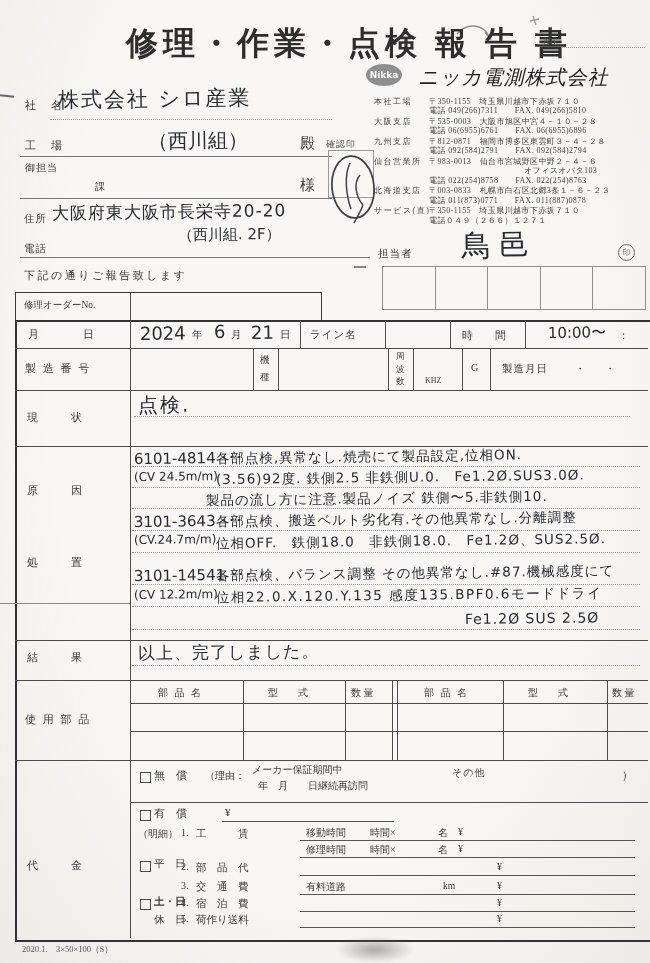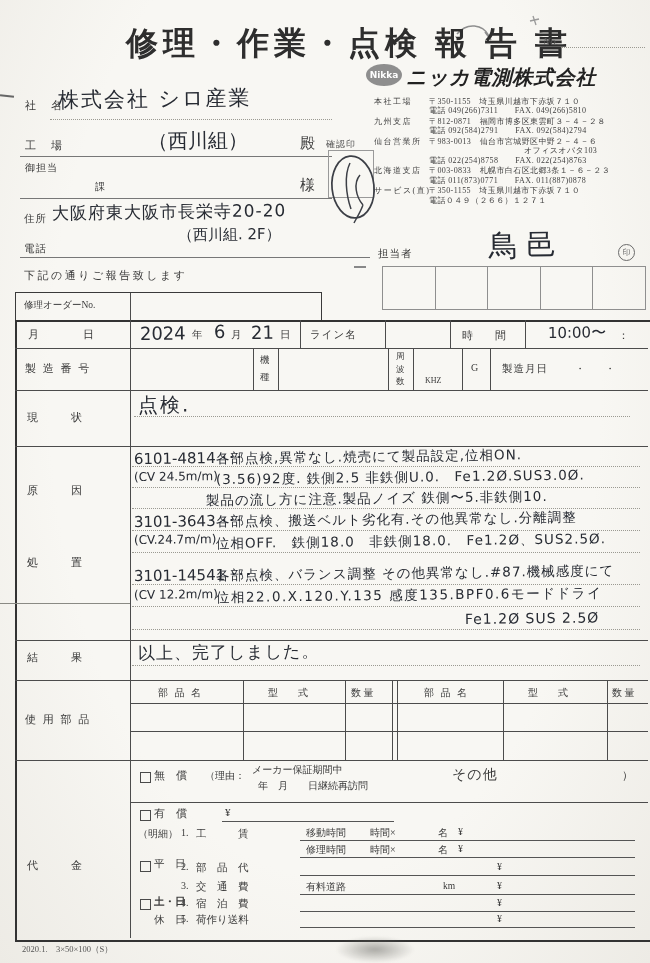--- a/index.html
+++ b/index.html
@@ -12,21 +12,21 @@
   .dot{border-bottom:1.3px dotted #9b9a92;height:0;}
   .ln{border-bottom:1px solid #8a8a84;height:0;}
   .ul{border-bottom:1px solid #777;height:0;}
   .vl{background:#4c4c4c;width:1px;}
   .hl{background:#4c4c4c;height:1px;}
   .cb{width:9px;height:9px;border:1.3px solid #4a4a4a;display:inline-block;background:transparent;}
   .seal{width:15px;height:15px;border:1px solid #6a6a6a;border-radius:50%;font-size:8px;
         display:flex;align-items:center;justify-content:center;color:#6a6a6a;}
   .logo{background:#8e8e8e;border-radius:50%;color:#fdfdfd;font-weight:bold;
         font-family:"DejaVu Sans",sans-serif;font-size:9px;display:flex;align-items:center;justify-content:center;}
-  .brandname{font-family:"DejaVu Sans",sans-serif;font-weight:bold;font-style:italic;letter-spacing:1px;color:#222;}
+  .brandname{font-family:"DejaVu Sans",sans-serif;font-weight:normal;font-style:italic;letter-spacing:1px;color:#222;margin-left:12px;}
   .branch{display:flex;font-size:8px;line-height:9.4px;letter-spacing:.4px;color:#3f3f3f;}
   .branch .bl{width:55px;flex:none;letter-spacing:1.5px;}
   .branch .bv{display:flex;flex-direction:column;}
   .branch span:empty{display:none;}
   .stampboxes{display:flex;border:1px solid #8f8f8f;}
   .stampboxes div{flex:1;border-right:1px solid #8f8f8f;}
   .stampboxes div:last-child{border-right:none;}
   .smudge{background:radial-gradient(ellipse, rgba(110,110,105,.55), rgba(110,110,105,0) 70%);filter:blur(1px);}
   .lbl{letter-spacing:2px;}
 </style>
@@ -51,20 +51,27 @@
 
   <div class="abs" style="left:374px;top:97px;width:274px;display:flex;flex-direction:column;gap:1.2px;">
     <div class="branch">
         <span class="bl">本社工場</span>
         <span class="bv">
           <span>〒350-1155　埼玉県川越市下赤坂７１０</span>
           <span>電話 049(266)7311　　FAX. 049(266)5810</span>
         </span>
       </div>
     <div class="branch">
+        <span class="bl">大阪支店</span>
+        <span class="bv">
+          <span>〒535-0003　大阪市旭区中宮４－１０－２８</span>
+          <span>電話 06(6955)6761　　FAX. 06(6955)6896</span>
+        </span>
+      </div>
+    <div class="branch">
         <span class="bl">九州支店</span>
         <span class="bv">
           <span>〒812-0871　福岡市博多区東雲町３－４－２８</span>
           <span>電話 092(584)2791　　FAX. 092(584)2794</span>
         </span>
       </div>
     <div class="branch">
         <span class="bl">仙台営業所</span>
         <span class="bv">
           <span>〒983-0013　仙台市宮城野区中野２－４－６</span>
@@ -111,21 +118,21 @@
   </svg>
 
   <div class="abs" style="left:24px;top:212px;font-size:10.5px;letter-spacing:1px;">住所</div>
   <div class="abs hw" style="left:52px;top:202px;font-size:17px;letter-spacing:1px;">大阪府東大阪市長栄寺20-20</div>
   <div class="abs hw" style="left:178px;top:226px;font-size:15px;">（西川組. 2F）</div>
   <div class="abs" style="left:24px;top:242px;font-size:10.5px;letter-spacing:1px;">電話</div>
   <div class="abs ul" style="left:20px;top:257px;width:350px;"></div>
   <div class="abs" style="left:24px;top:268px;font-size:11px;letter-spacing:2.5px;">下記の通りご報告致します</div>
 
   <div class="abs" style="left:378px;top:247px;font-size:10.5px;letter-spacing:1px;">担当者</div>
-  <div class="abs hw" style="left:462px;top:226px;font-size:30px;letter-spacing:8px;margin-left:27px;">鳥邑</div>
+  <div class="abs hw" style="left:462px;top:226px;font-size:30px;letter-spacing:8px;">鳥邑</div>
   <div class="abs seal" style="left:618px;top:244px;">
       <span>印</span>
     </div>
   <div class="abs stampboxes" style="left:382px;top:266px;width:262px;height:42px;">
     <div></div>
       <div></div>
       <div></div>
       <div></div>
       <div></div>
   </div>
@@ -227,21 +234,21 @@
   <div class="abs" style="left:424px;top:686px;font-size:10px;letter-spacing:2px;">部 品 名</div>
   <div class="abs" style="left:528px;top:686px;font-size:10px;">型　　式</div>
   <div class="abs" style="left:612px;top:686px;font-size:10px;">数 量</div>
 
   <div class="abs" style="left:27px;top:858px;font-size:11px;">代　　　金</div>
   <span class="abs cb" style="left:140px;top:772px;"></span>
   <div class="abs" style="left:154px;top:768px;font-size:11px;">無　償</div>
   <div class="abs" style="left:205px;top:769px;font-size:10px;">（理由：</div>
   <div class="abs" style="left:252px;top:763px;font-size:10px;">メーカー保証期間中</div>
   <div class="abs" style="left:258px;top:779px;font-size:10px;">年　月　　日継続再訪問</div>
-  <div class="abs" style="left:452px;top:766px;font-size:14px;letter-spacing:1px;">その他</div>
+  <div class="abs" style="left:452px;top:766px;font-size:10px;letter-spacing:1px;">その他</div>
   <div class="abs" style="left:622px;top:768px;font-size:11px;">）</div>
 
   <span class="abs cb" style="left:140px;top:810px;"></span>
   <div class="abs" style="left:154px;top:806px;font-size:11px;">有　償</div>
   <div class="abs" style="left:225px;top:806px;font-size:11px;">¥</div>
   <div class="abs ul" style="left:222px;top:821px;width:172px;border-bottom-color:#555;"></div>
 
   <div class="abs" style="left:138px;top:827px;font-size:10px;">（明細）</div>
   <div class="abs" style="left:181px;top:827px;font-size:10px;">1.</div>
   <div class="abs" style="left:196px;top:827px;font-size:10.5px;">工　　　賃</div>

